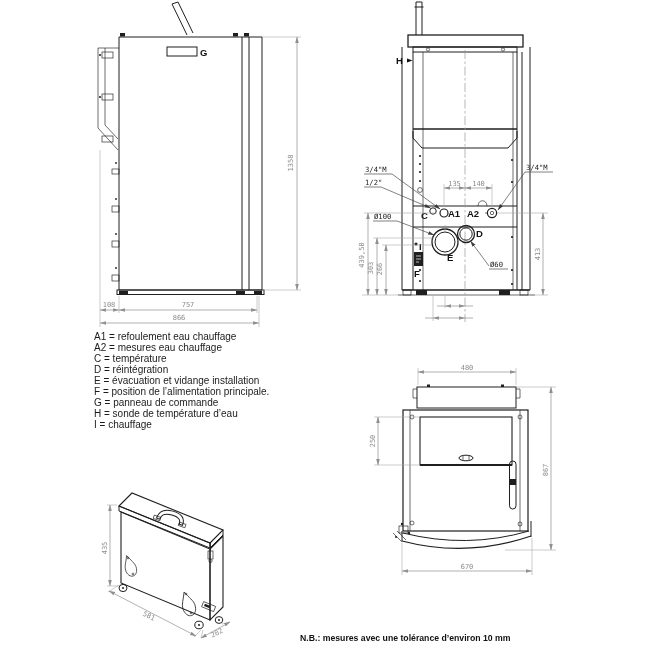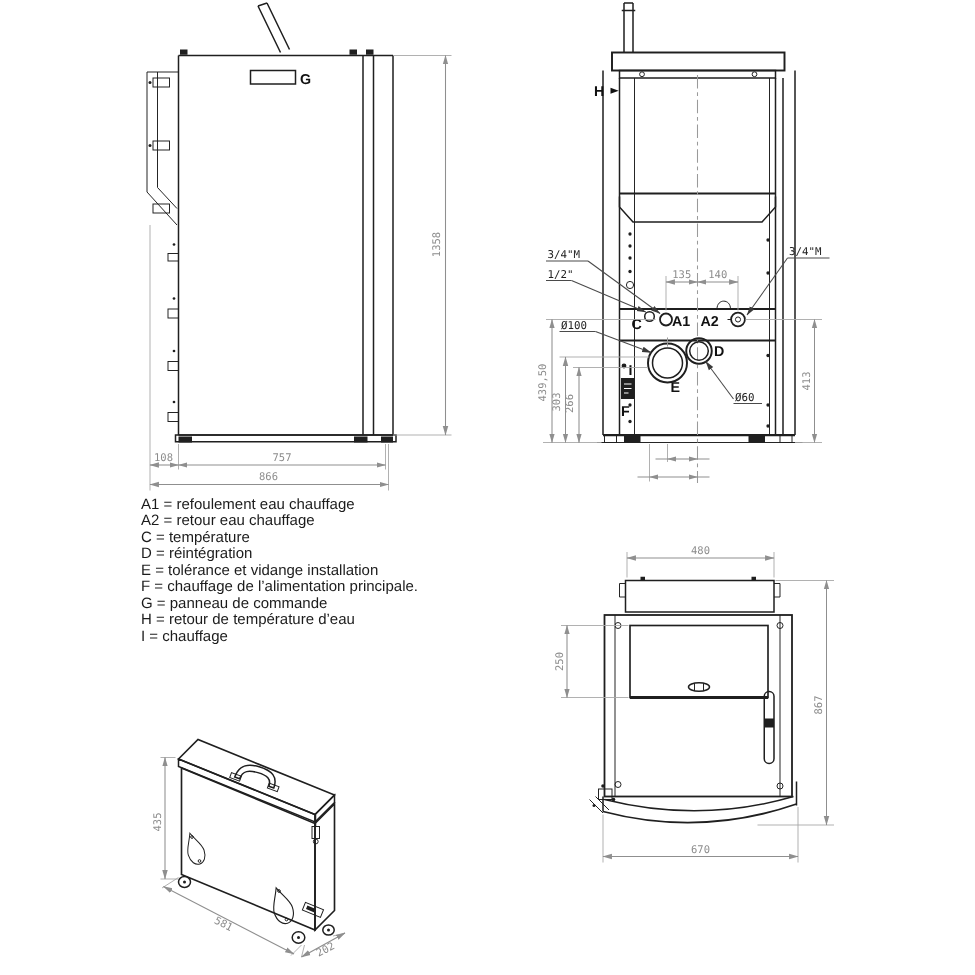--- a/index.html
+++ b/index.html
@@ -251,23 +251,24 @@
     <line class="dim" x1="551" y1="387" x2="551" y2="550" marker-start="url(#ar)" marker-end="url(#ar)"></line>
     <text class="dimt" x="548" y="470" text-anchor="middle" transform="rotate(-90 548 470)">867</text>
     <path class="ext" d="M402,543 V575 M532,538 V575"></path>
     <line class="dim" x1="402" y1="571" x2="532" y2="571" marker-start="url(#ar)" marker-end="url(#ar)"></line>
     <text class="dimt" x="467" y="568.5" text-anchor="middle">670</text>
   </g>
 </svg>
 
 <div class="legend">
   <div>A1 = refoulement eau chauffage</div>
-  <div>A2 = retour eau chauffage</div>
+  <div>A2 = mesures eau chauffage</div>
   <div>C = température</div>
   <div>D = réintégration</div>
-  <div>E = tolérance et vidange installation</div>
-  <div>F = chauffage de l’alimentation principale.</div>
+  <div>E = évacuation et vidange installation</div>
+  <div>F = position de l’alimentation principale.</div>
   <div>G = panneau de commande</div>
-  <div>H = retour de température d’eau</div>
+  <div>H = sonde de température d’eau</div>
   <div>I = chauffage</div>
 </div>
 
+<div class="note">N.B.: mesures avec une tolérance d’environ 10 mm</div>
 </div>
 
 </body></html>

